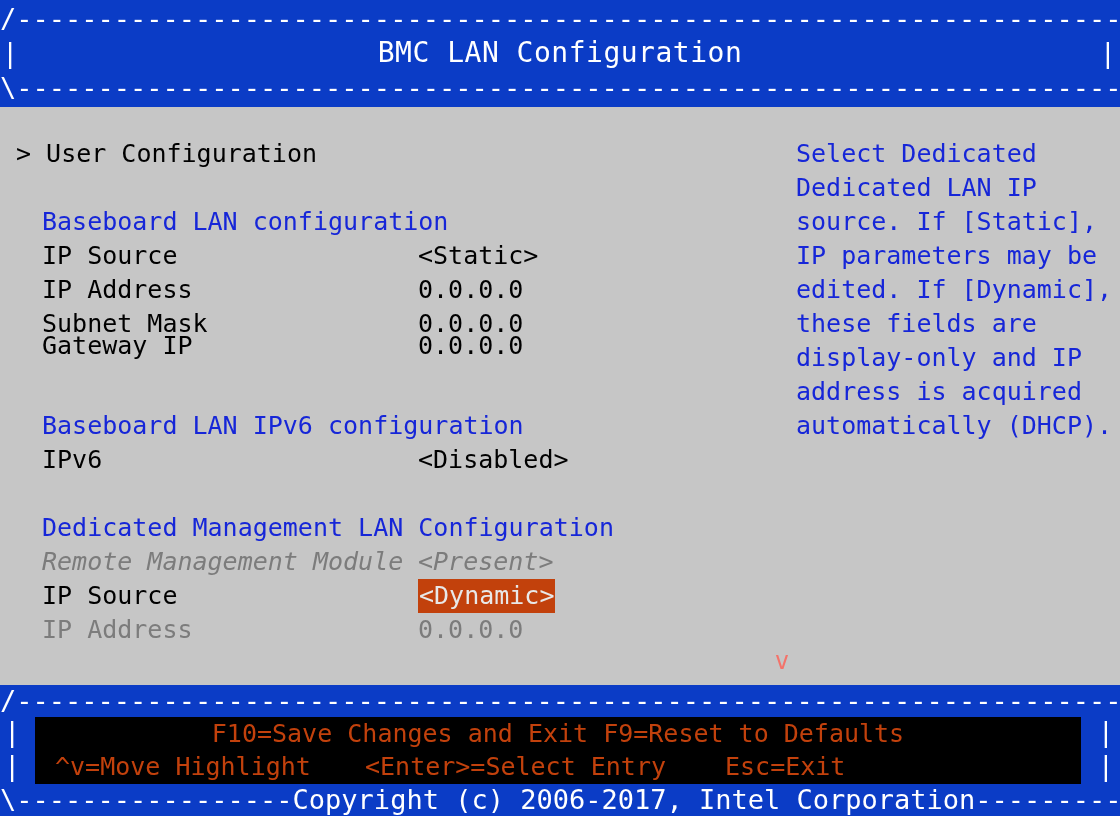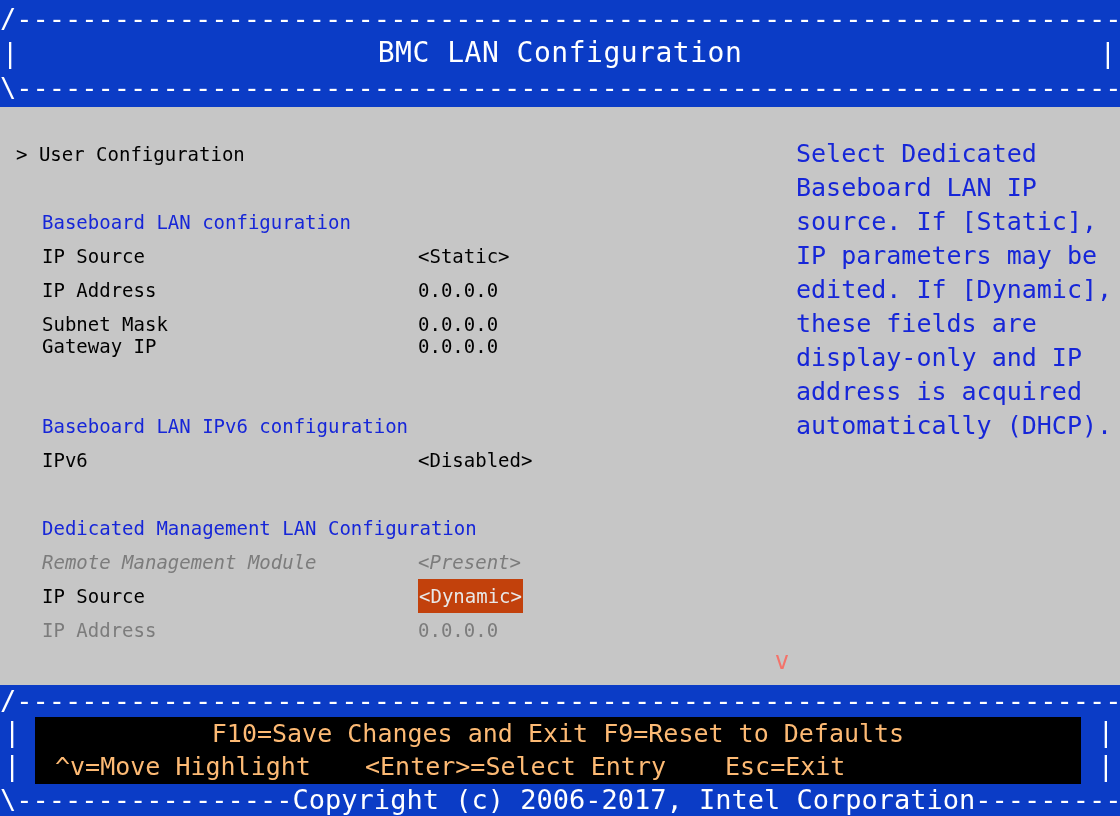--- a/index.html
+++ b/index.html
@@ -77,21 +77,21 @@
     width: 780px;
     height: 578px;
   }
 
   .row {
     position: absolute;
     left: 0;
     width: 780px;
     height: 34px;
     line-height: 34px;
-    font-size: 19px;
+    font-size: 25px;
     white-space: pre;
   }
   .row .label {
     position: absolute;
     left: 42px;
     top: 0;
     white-space: pre;
   }
   .row .value {
     position: absolute;
@@ -183,21 +183,21 @@
   #ftr-side-r1 { right: 6px; top: 30px; }
   #ftr-side-r2 { right: 6px; top: 64px; }
 
   .ftr-line {
     position: absolute;
     left: 0;
     width: 1046px;
     height: 34px;
     line-height: 34px;
     font-size: 25px;
-    color: #fdba74;
+    color: #c2410c;
     white-space: pre;
   }
   #ftr-line-1 { top: 0px;  text-align: center; }
   #ftr-line-2 { top: 33px; }
   #ftr-line-2 .seg { position: absolute; top: 0; white-space: pre; }
   #ftr-seg-move  { left: 20px; }
   #ftr-seg-enter { left: 330px; }
   #ftr-seg-esc   { left: 690px; }
 </style>
 </head>
@@ -225,21 +225,21 @@
         <div class="row" style="top: 302px; padding-left: 40px;"><span class="label c-heading">Baseboard LAN IPv6 configuration</span></div>
         <div class="row" style="top: 336px;"><span class="label c-normal">IPv6</span><span class="value c-normal">&lt;Disabled&gt;</span></div>
         <div class="row" style="top: 404px;"><span class="label c-heading">Dedicated Management LAN Configuration</span></div>
         <div class="row" style="top: 438px; font-style: italic;"><span class="label c-disabled">Remote Management Module</span><span class="value c-disabled">&lt;Present&gt;</span></div>
         <div class="row" style="top: 472px;"><span class="label c-normal">IP Source</span><span class="value selected">&lt;Dynamic&gt;</span></div>
         <div class="row" style="top: 506px;"><span class="label c-disabled">IP Address</span><span class="value c-disabled">0.0.0.0</span></div>
       </div>
 
     <div id="help-pane">
         <div class="help-line">Select Dedicated</div>
-        <div class="help-line">Baseboard LAN IP</div>
+        <div class="help-line">Dedicated LAN IP</div>
         <div class="help-line">source. If [Static],</div>
         <div class="help-line">IP parameters may be</div>
         <div class="help-line">edited. If [Dynamic],</div>
         <div class="help-line">these fields are</div>
         <div class="help-line">display-only and IP</div>
         <div class="help-line">address is acquired</div>
         <div class="help-line">automatically (DHCP).</div>
       </div>
 
   </div>

